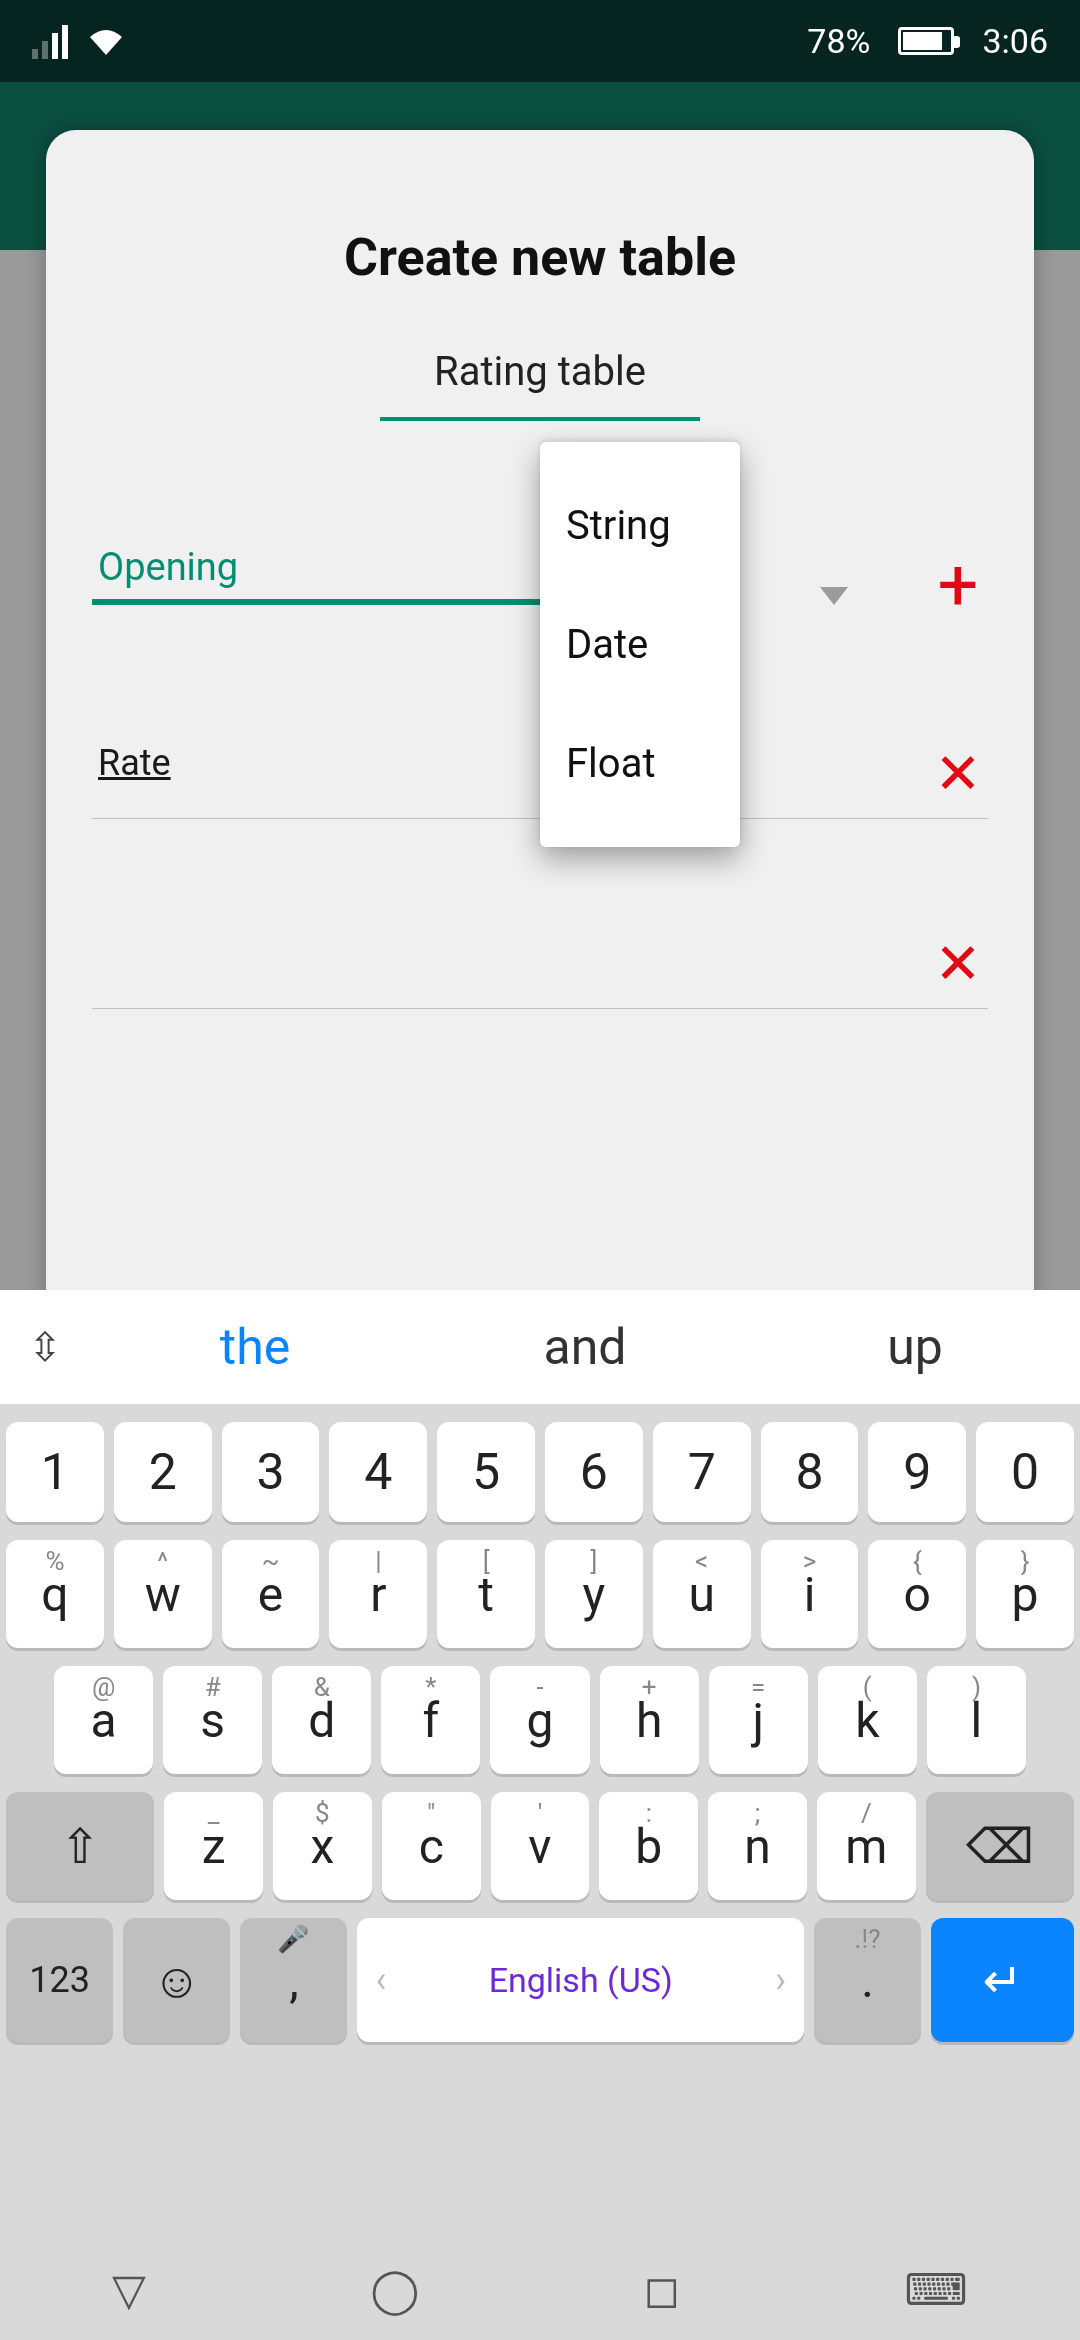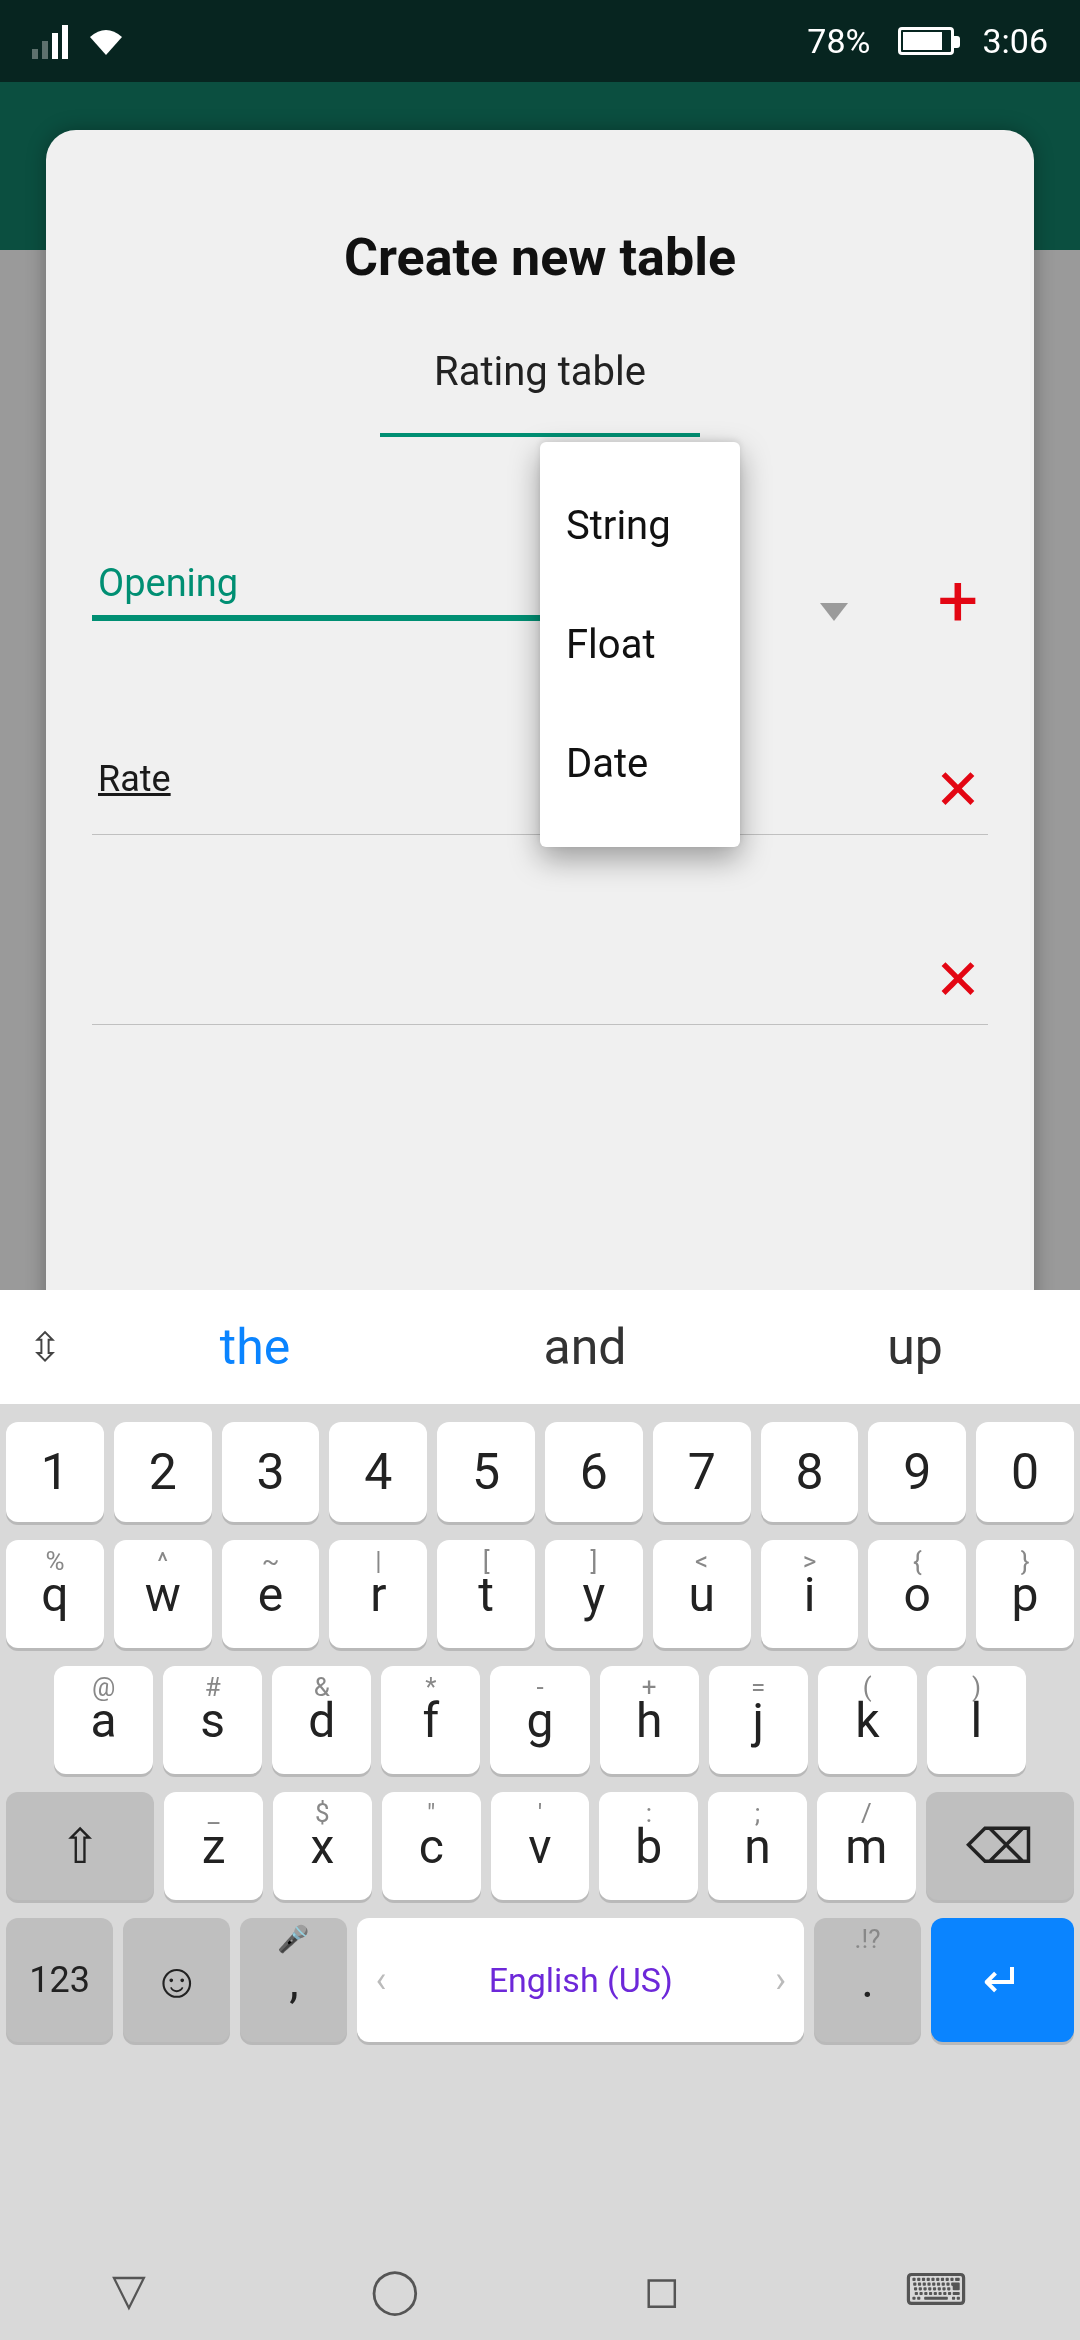--- a/index.html
+++ b/index.html
@@ -25,21 +25,21 @@
   .app-header { position:absolute; top:82px; left:0; right:0; height:168px; background:#0b4f40; }
   .backdrop { position:absolute; top:250px; left:0; right:0; bottom:0; background:#9a9a9a; }
 
   
   .card { position:absolute; top:130px; left:46px; right:46px; bottom:0;
           background:#f0f0f0; border-radius:30px 30px 0 0; box-shadow:0 0 20px rgba(0,0,0,.3);
           padding:56px 46px 0 46px; }
   .title { font-size:52px; font-weight:700; text-align:center; color:#111;margin-top:41px; }
   .table-name-wrap { display:flex; justify-content:center; margin-top:60px; }
   .table-name { font-size:40px; color:#222; border:none; background:transparent;
-                border-bottom:4px solid #008f73; padding:0 36px 38px 36px; text-align:center; width:320px; }
+                border-bottom:4px solid #008f73; padding:0 36px 22px 36px; text-align:center; width:320px; }
 
   .rows { margin-top:80px; }
   .row { display:flex; align-items:flex-end; height:128px; border-bottom:1px solid #c0c0c0; padding-bottom:24px; margin-bottom:62px; }
   .row.first { border-bottom:none; }
   .field-input { flex:0 0 360px; font-size:38px; color:#2f2f2f; background:transparent; border:none; padding:10px 6px 10px 6px; }
   .field-input.active { border-bottom:6px solid #008f73; color:#008f73; }
   .field-input.active { color:#008f73; }
   .field-input.plain { font-size:36px; color:#1a1a1a; text-decoration:underline; }
   .spacer { flex:1; }
   .chev { width:0; height:0; border-left:14px solid transparent; border-right:14px solid transparent; border-top:18px solid #9b9b9b; margin-right:80px; }
@@ -129,22 +129,22 @@
 
     <div class="row">
       <div class="spacer"></div>
       <div class="action cross">✕</div>
     </div>
   </div>
 </div>
 
 <div class="dropdown">
   <div class="dropdown-item">String</div>
+  <div class="dropdown-item">Date</div>
   <div class="dropdown-item">Float</div>
-  <div class="dropdown-item">Date</div>
 </div>
 
 <div class="keyboard">
   <div class="kb-suggest">
     <div class="expand">⇳</div>
     <div class="sugg primary">the</div>
     <div class="sugg">and</div>
     <div class="sugg">up</div>
   </div>
 

